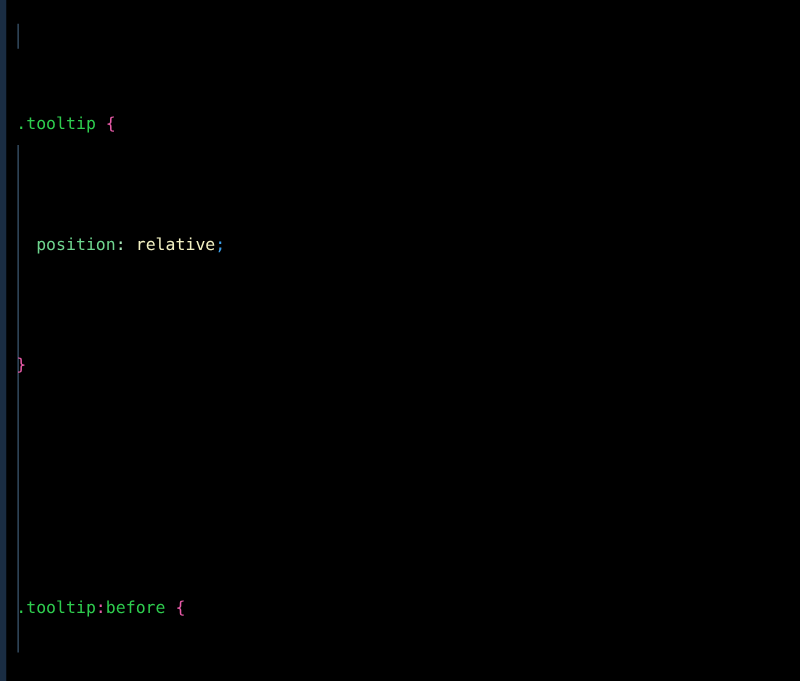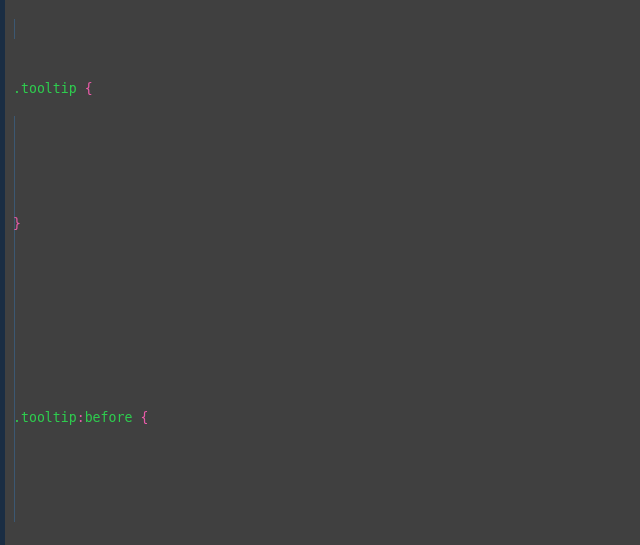--- a/index.html
+++ b/index.html
@@ -11,22 +11,22 @@
     width: 640px;
     height: 545px;
     overflow: hidden;
     font-family: "DejaVu Sans Mono", "Liberation Mono", monospace;
   }
 
   #editor {
     position: relative;
     width: 640px;
     height: 545px;
-    background: #404040;
-    padding-top: 2px;
+    background: #000000;
+    padding-top: 13px;
     box-sizing: border-box;
   }
 
   
   .gutter-strip {
     position: absolute;
     left: 0;
     top: 0;
     width: 5px;
     height: 545px;
@@ -78,20 +78,21 @@
   <div class="guide" style="top:19px; height:20px;"></div>
 
   <div class="guide" style="top:116px; height:406px;"></div>
 
   <div class="code">
 
     
     <div class="line"><span class="tok-sel">.tooltip</span> <span class="tok-brace">{</span></div>
 
     
+    <div class="line">  <span class="tok-prop">position</span><span class="tok-colon">:</span> <span class="tok-value">relative</span><span class="tok-semi">;</span></div>
 
     
     <div class="line"><span class="tok-brace">}</span></div>
 
     
     <div class="line"> </div>
 
     
     <div class="line"><span class="tok-sel">.tooltip</span><span class="tok-pseudo-op">:</span><span class="tok-pseudo">before</span> <span class="tok-brace">{</span></div>
 

